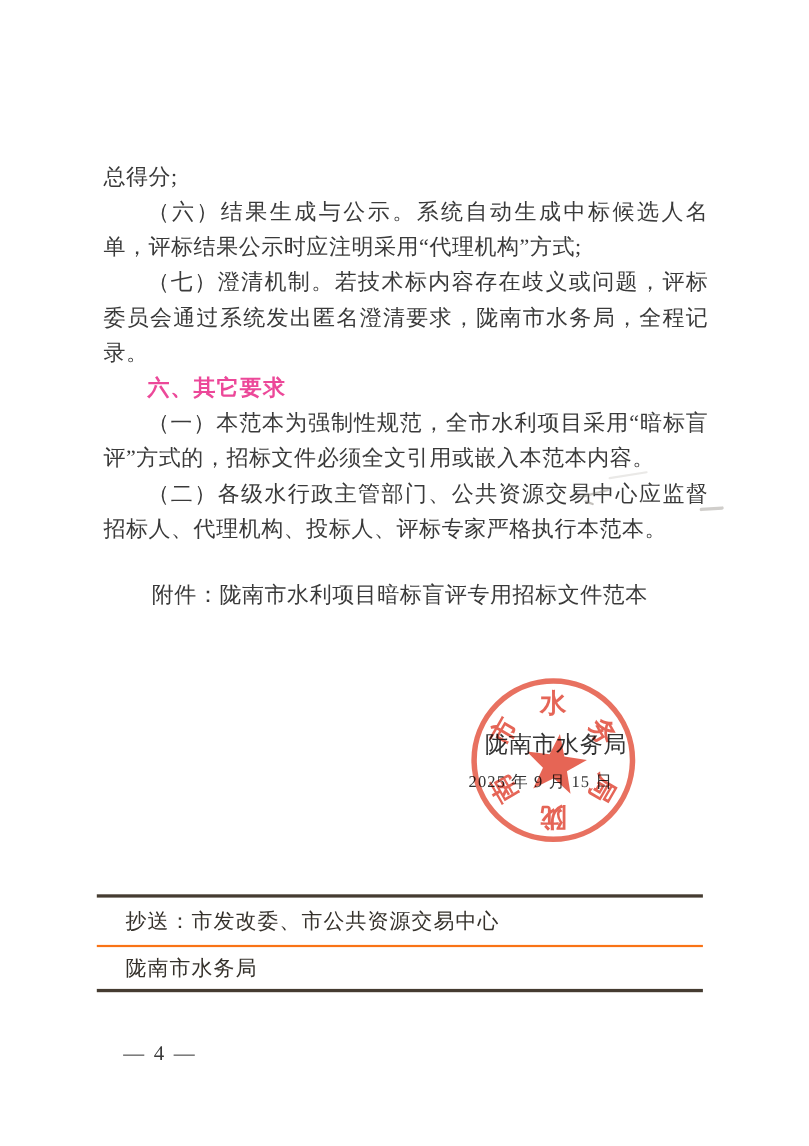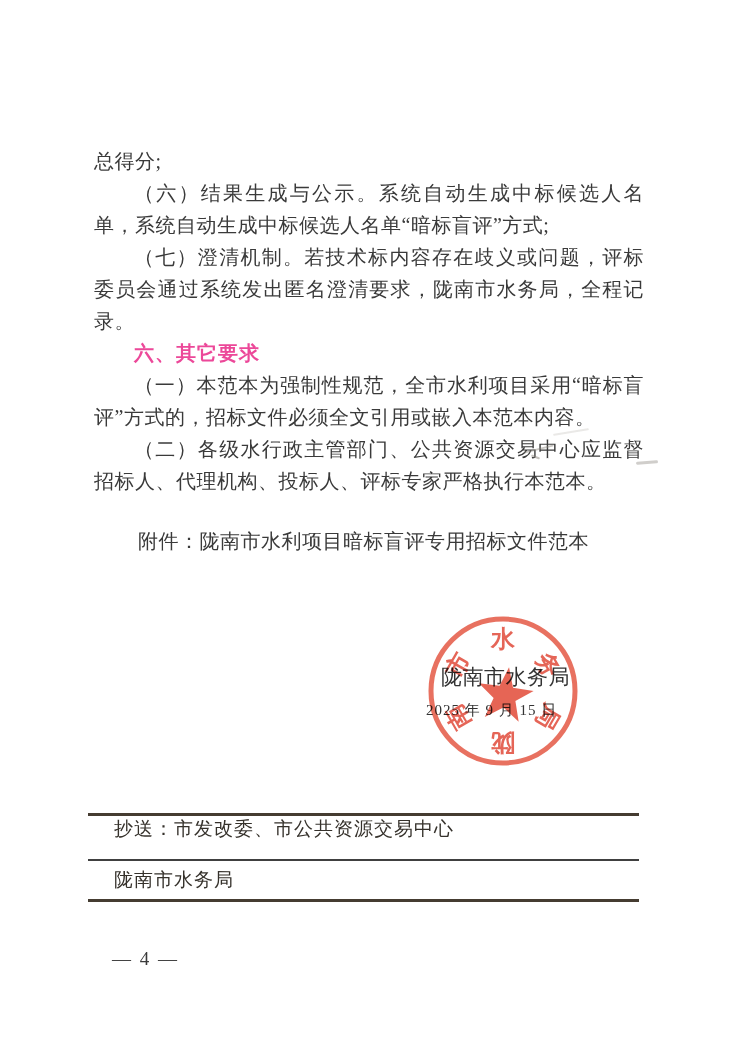--- a/index.html
+++ b/index.html
@@ -69,23 +69,24 @@
   
   .footer-box {
     position: absolute;
     left: 88px;
     top: 813px;
     width: 551px;
     color: #35312b;
   }
   .footer-row-cc {
     border-top: 3px solid #453c31;
-    border-bottom: 2px solid #404040;
+    border-bottom: 2px solid #f97316;
     height: 43px;
     display: flex;
+    align-items: center;
     padding-left: 26px;
     font-size: 19px;
     letter-spacing: 1px;
   }
   .footer-row-issue {
     border-bottom: 3px solid #453c31;
     height: 38px;
     display: flex;
     align-items: center;
     justify-content: space-between;
@@ -108,21 +109,21 @@
   .smudge-2 { left: 636px; top: 461px; width: 22px; height: 3px; opacity: 0.4; transform: rotate(-4deg); }
   .smudge-3 { left: 553px; top: 431px; width: 36px; height: 2px; opacity: 0.18; transform: rotate(-9deg); }
 </style>
 </head>
 <body>
 
 <div class="page">
 
   <div class="text-block">
     <p class="para no-indent">总得分;</p>
-    <p class="para">（六）结果生成与公示。系统自动生成中标候选人名单，系统自动生成中标候选人名单“暗标盲评”方式;</p>
+    <p class="para">（六）结果生成与公示。系统自动生成中标候选人名单，评标结果公示时应注明采用“代理机构”方式;</p>
     <p class="para">（七）澄清机制。若技术标内容存在歧义或问题，评标委员会通过系统发出匿名澄清要求，陇南市水务局，全程记录。</p>
     <p class="para heading">六、其它要求</p>
     <p class="para">（一）本范本为强制性规范，全市水利项目采用“暗标盲评”方式的，招标文件必须全文引用或嵌入本范本内容。</p>
     <p class="para">（二）各级水行政主管部门、公共资源交易中心应监督招标人、代理机构、投标人、评标专家严格执行本范本。</p>
     <p class="attachment-line">附件：陇南市水利项目暗标盲评专用招标文件范本</p>
   </div>
 
   <div class="smudge smudge-1"></div>
   <div class="smudge smudge-1b"></div>
   <div class="smudge smudge-2"></div>

